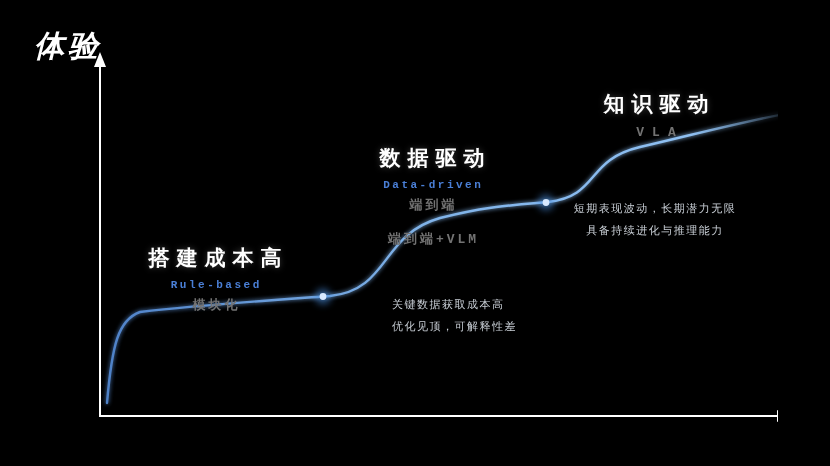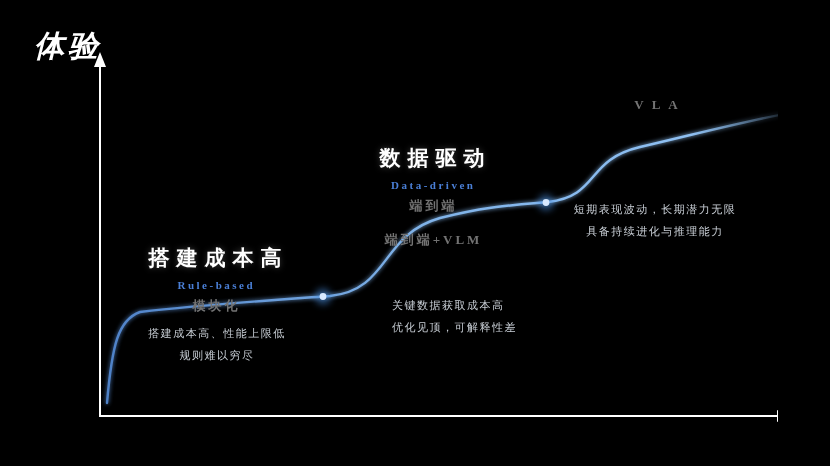--- a/index.html
+++ b/index.html
@@ -1,21 +1,21 @@
 <!DOCTYPE html>
 <html><head>
 <meta charset="utf-8">
 <style>
   html,body{margin:0;padding:0;background:#000;}
   .canvas{
     position:relative;
     width:778px;height:466px;
     background:#000;
     overflow:hidden;
-    font-family:Liberation Serif, serif;
+    font-family:Liberation Mono, monospace;
     border-radius:30px;
   }
   .canvas svg{position:absolute;left:0;top:0;}
   .axis-label{
     position:absolute;
     color:#ffffff;
     font-weight:bold;
     font-style:italic;
     font-size:30px;
     letter-spacing:4px;
@@ -119,37 +119,34 @@
     </g>
   </svg>
 
   <div class="axis-label" style="left:34px;top:26px">体验</div>
 
   <div class="stage" style="left:215px;top:244px">
     <div class="stage-title">搭建成本高</div>
     <div class="stage-en">Rule-based</div>
     <div class="stage-tech">模块化</div>
   </div>
-  <div class="notes center" style="left:217px;top:322px">
-    <div>搭建成本高、性能上限低</div>
-    <div>规则难以穷尽</div>
-  </div>
 
   <div class="stage" style="left:432px;top:144px">
     <div class="stage-title">数据驱动</div>
     <div class="stage-en">Data-driven</div>
     <div class="stage-tech">端到端</div>
     <div class="stage-tech" style="margin-top:17px">端到端+VLM</div>
   </div>
   <div class="notes left" style="left:392px;top:294px">
     <div>关键数据获取成本高</div>
     <div>优化见顶，可解释性差</div>
   </div>
 
   <div class="stage" style="left:656px;top:90px">
+    <div class="stage-title">知识驱动</div>
     <div class="stage-tech wide">VLA</div>
   </div>
   <div class="notes center" style="left:655px;top:198px">
     <div>短期表现波动，长期潜力无限</div>
     <div>具备持续进化与推理能力</div>
   </div>
 
 </div>
 
 </body></html>

